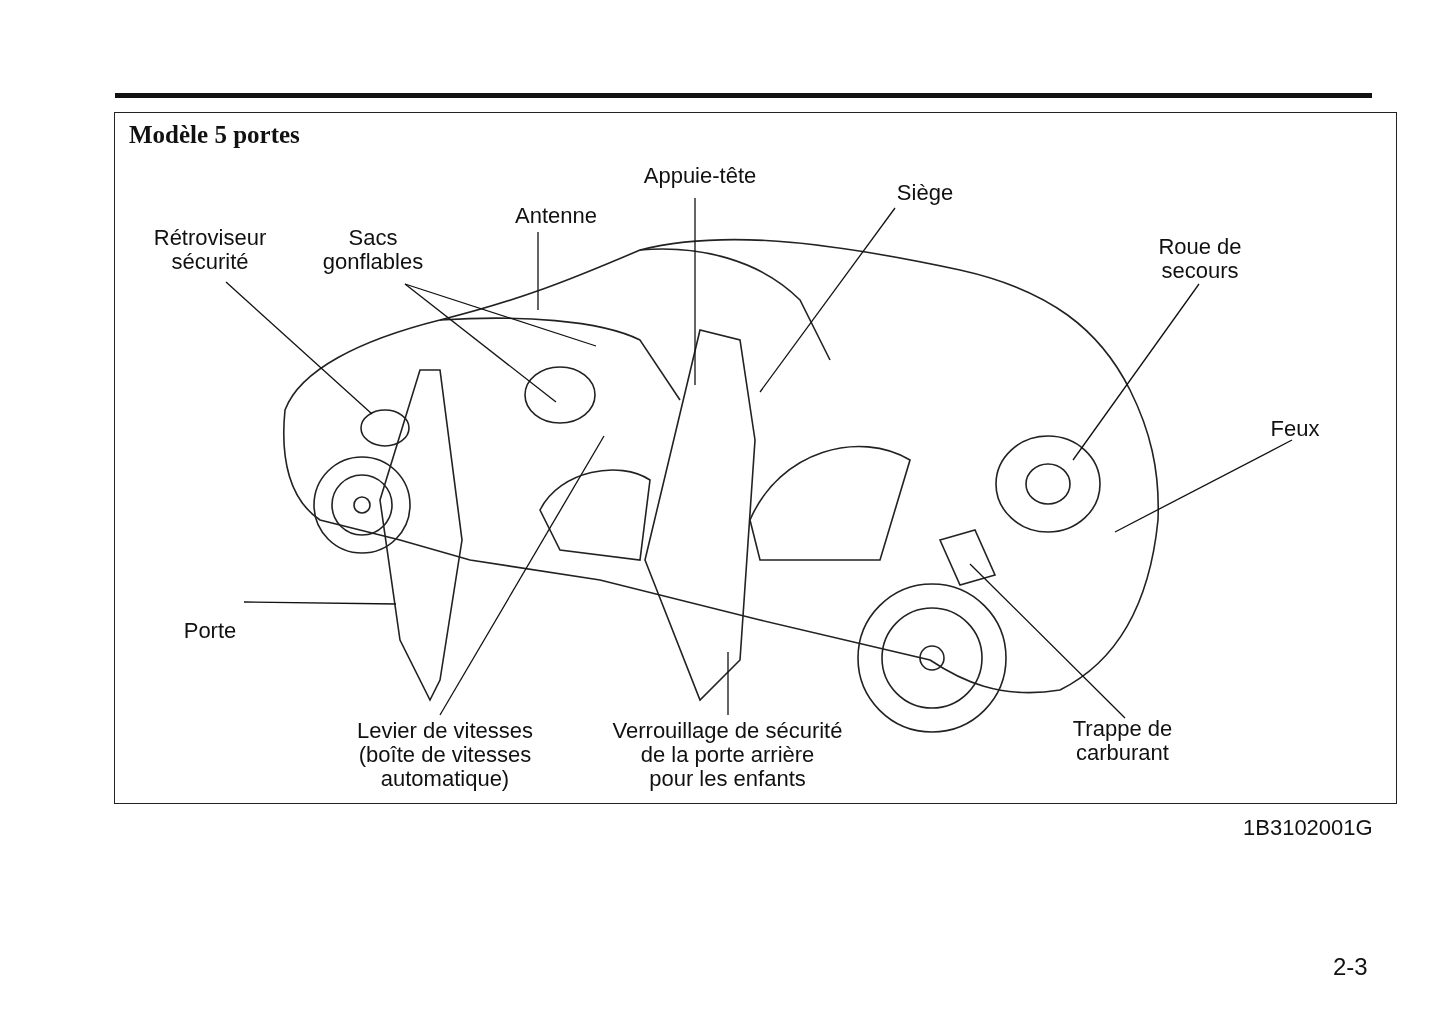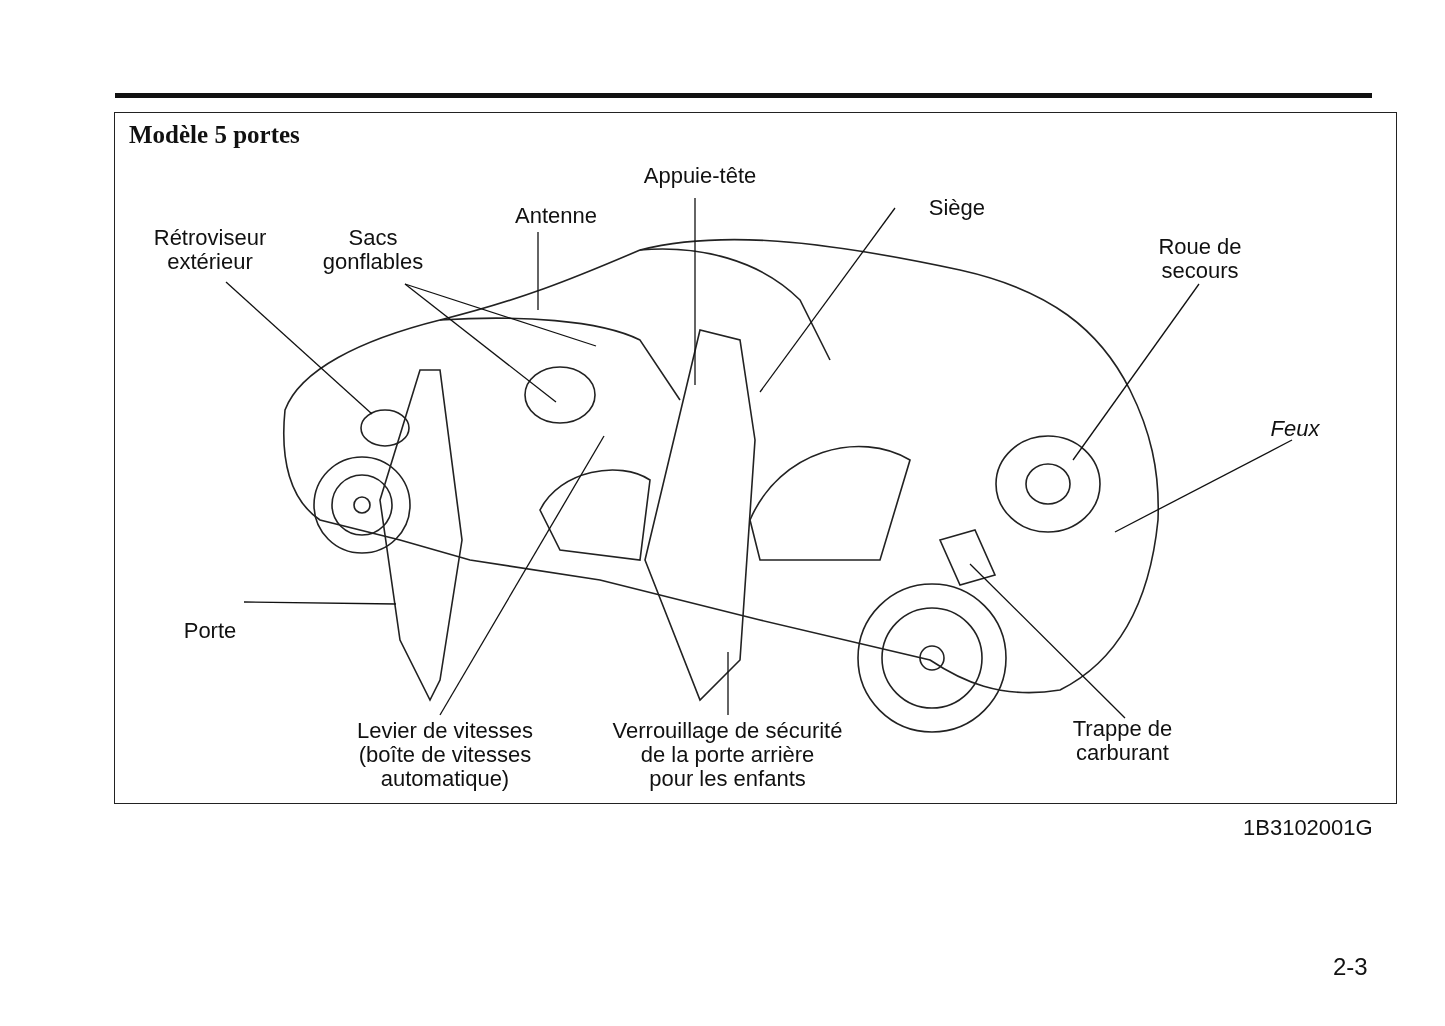--- a/index.html
+++ b/index.html
@@ -59,29 +59,29 @@
     <line x1="1199" y1="284" x2="1073" y2="460"></line>
     <line x1="1292" y1="440" x2="1115" y2="532"></line>
     <line x1="244" y1="602" x2="396" y2="604"></line>
     <line x1="440" y1="715" x2="604" y2="436"></line>
     <line x1="728" y1="715" x2="728" y2="652"></line>
     <line x1="1125" y1="718" x2="970" y2="564"></line>
   </g>
 </svg>
 
 <div class="lbl" style="left:140px;top:226px;width:140px;">Rétroviseur
-extérieur</div>
+sécurité</div>
 <div class="lbl" style="left:303px;top:226px;width:140px;">Sacs
 gonflables</div>
 <div class="lbl" style="left:486px;top:204px;width:140px;">Antenne</div>
 <div class="lbl" style="left:620px;top:164px;width:160px;">Appuie-tête</div>
-<div class="lbl" style="left:865px;top:196px;width:120px;text-align:right;">Siège</div>
+<div class="lbl" style="left:865px;top:181px;width:120px;">Siège</div>
 <div class="lbl" style="left:1140px;top:235px;width:120px;">Roue de
 secours</div>
-<div class="lbl" style="left:1255px;top:417px;width:80px;font-style:italic;">Feux</div>
+<div class="lbl" style="left:1255px;top:417px;width:80px;">Feux</div>
 <div class="lbl" style="left:170px;top:591px;width:80px;margin-top:28px;">Porte</div>
 <div class="lbl" style="left:335px;top:719px;width:220px;">Levier de vitesses
 (boîte de vitesses
 automatique)</div>
 <div class="lbl" style="left:590px;top:719px;width:275px;">Verrouillage de sécurité
 de la porte arrière
 pour les enfants</div>
 <div class="lbl" style="left:1050px;top:717px;width:145px;">Trappe de
 carburant</div>
 

